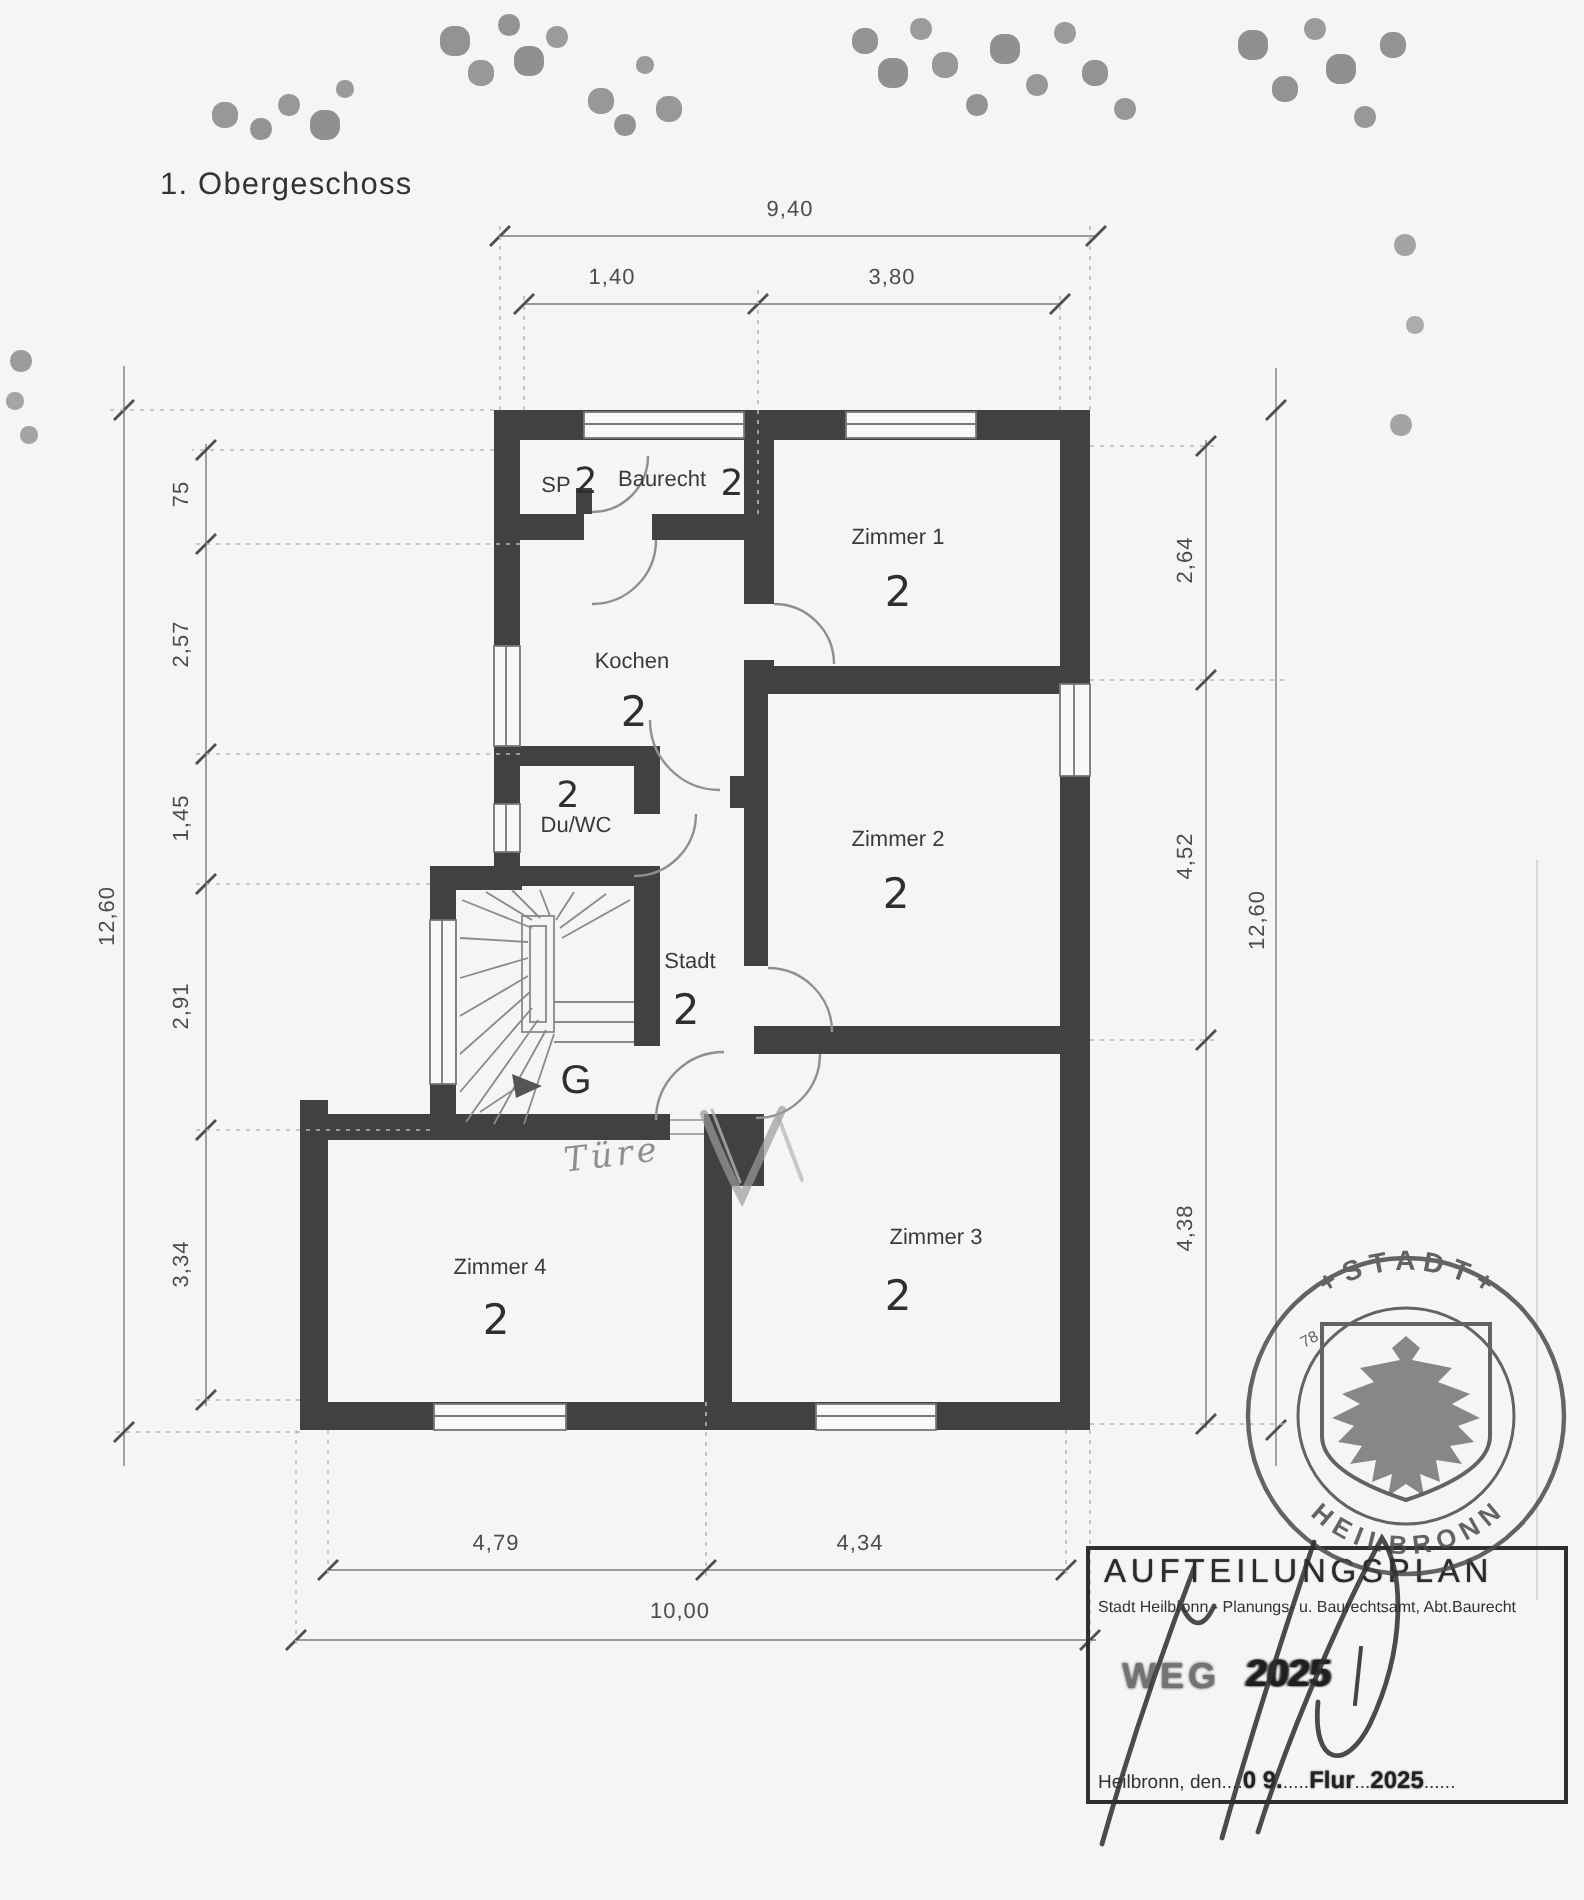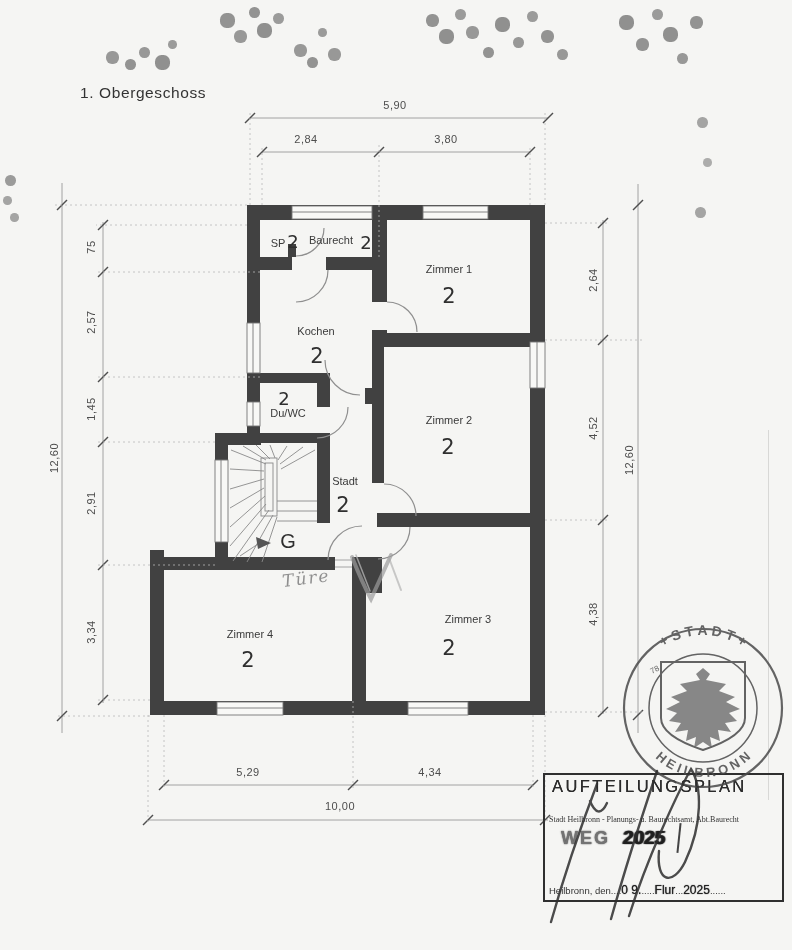--- a/index.html
+++ b/index.html
@@ -28,29 +28,29 @@
     500px 22px 0 5px #2e2e2e,516px 40px 0 3px #3d3d3d,530px 14px 0 3px #444,545px 34px 0 4px #333,
     560px 52px 0 3px #3d3d3d,624px 20px 0 5px #2e2e2e,640px 42px 0 4px #333,655px 12px 0 3px #444,
     668px 32px 0 5px #2e2e2e,680px 56px 0 3px #3d3d3d,694px 20px 0 4px #333,700px 120px 0 3px #555,
     705px 160px 0 2px #666,698px 210px 0 3px #555,8px 178px 0 3px #444,5px 198px 0 2px #555,
     12px 215px 0 2px #555;}
   
   .stampbox{left:543px;top:773px;width:237px;height:125px;border:2px solid #2f2f2f;
             background:transparent;z-index:3;text-align:right;}
   .stamp-title{position:absolute;left:7px;top:2px;font-size:16.5px;letter-spacing:2.4px;
                color:#2b2b2b;text-shadow:0 0 .6px #2b2b2b;white-space:nowrap;}
-  .stamp-sub{position:absolute;left:4px;top:40px;font-size:8px;color:#333;white-space:nowrap;font-family:Liberation Serif, serif;}
+  .stamp-sub{position:absolute;left:4px;top:24px;font-size:8px;color:#333;white-space:nowrap;}
   .weg-row{position:absolute;left:16px;top:48px;display:flex;align-items:center;gap:13px;}
   .weg{font-size:18px;font-weight:700;color:#737373;letter-spacing:2px;text-shadow:0 0 1.5px #333;}
   .wegyear{font-size:19px;font-weight:800;color:#1f1f1f;transform:skewX(-4deg);
            text-shadow:1px 0 1px #222,-1px 0 1px #333;}
   .wegdiv{width:2px;height:30px;background:#444;transform:rotate(6deg);}
   .wegnum{font-size:15px;letter-spacing:8px;color:#2e2e2e;text-shadow:0 0 1px #444;}
   .date-row{position:absolute;left:4px;bottom:3px;font-size:9.5px;color:#333;white-space:nowrap;}
-  .stamped{font-size:12px;font-weight:400;text-shadow:0 0 1px #222;color:#222;}
+  .stamped{font-size:12px;font-weight:700;text-shadow:0 0 1px #222;color:#222;}
 </style>
 </head>
 <body>
 
 <div class="page">
 
   <div class="abs noise" style="left:0;top:0"></div>
   <div class="abs crease" style="left:768px;top:430px;height:370px"></div>
 
   <div class="abs title" style="left:80px;top:84px">1. Obergeschoss</div>
@@ -196,34 +196,34 @@
   <div class="abs g-label" style="left:288px;top:541px">G</div>
   <div class="abs room-label" style="left:449px;top:420px">Zimmer 2</div>
   <div class="abs unit" style="left:448px;top:447px">2</div>
   <div class="abs room-label" style="left:468px;top:619px">Zimmer 3</div>
   <div class="abs unit" style="left:449px;top:648px">2</div>
   <div class="abs room-label" style="left:250px;top:634px">Zimmer 4</div>
   <div class="abs unit" style="left:248px;top:660px">2</div>
 
   <div class="abs tuere" style="left:282px;top:568px">Türe</div>
 
-  <div class="abs dim" style="left:395px;top:105px">5,90</div>
-  <div class="abs dim" style="left:306px;top:139px">2,84</div>
+  <div class="abs dim" style="left:395px;top:105px">9,40</div>
+  <div class="abs dim" style="left:306px;top:139px">1,40</div>
   <div class="abs dim" style="left:446px;top:139px">3,80</div>
   <div class="abs dim v" style="left:54px;top:458px">12,60</div>
   <div class="abs dim v" style="left:91px;top:247px">75</div>
   <div class="abs dim v" style="left:91px;top:322px">2,57</div>
   <div class="abs dim v" style="left:91px;top:409px">1,45</div>
   <div class="abs dim v" style="left:91px;top:503px">2,91</div>
   <div class="abs dim v" style="left:91px;top:632px">3,34</div>
   <div class="abs dim v" style="left:593px;top:280px">2,64</div>
   <div class="abs dim v" style="left:593px;top:428px">4,52</div>
   <div class="abs dim v" style="left:593px;top:614px">4,38</div>
   <div class="abs dim v" style="left:629px;top:460px">12,60</div>
-  <div class="abs dim" style="left:248px;top:772px">5,29</div>
+  <div class="abs dim" style="left:248px;top:772px">4,79</div>
   <div class="abs dim" style="left:430px;top:772px">4,34</div>
   <div class="abs dim" style="left:340px;top:806px">10,00</div>
 
   <div class="abs stampbox">
     <div class="stamp-title">AUFTEILUNGSPLAN</div>
     <div class="stamp-sub">Stadt Heilbronn - Planungs- u. Baurechtsamt, Abt.Baurecht</div>
     <div class="weg-row">
       <span class="weg">WEG</span>
       <span class="wegyear">2025</span>
       <span class="wegdiv"></span>

